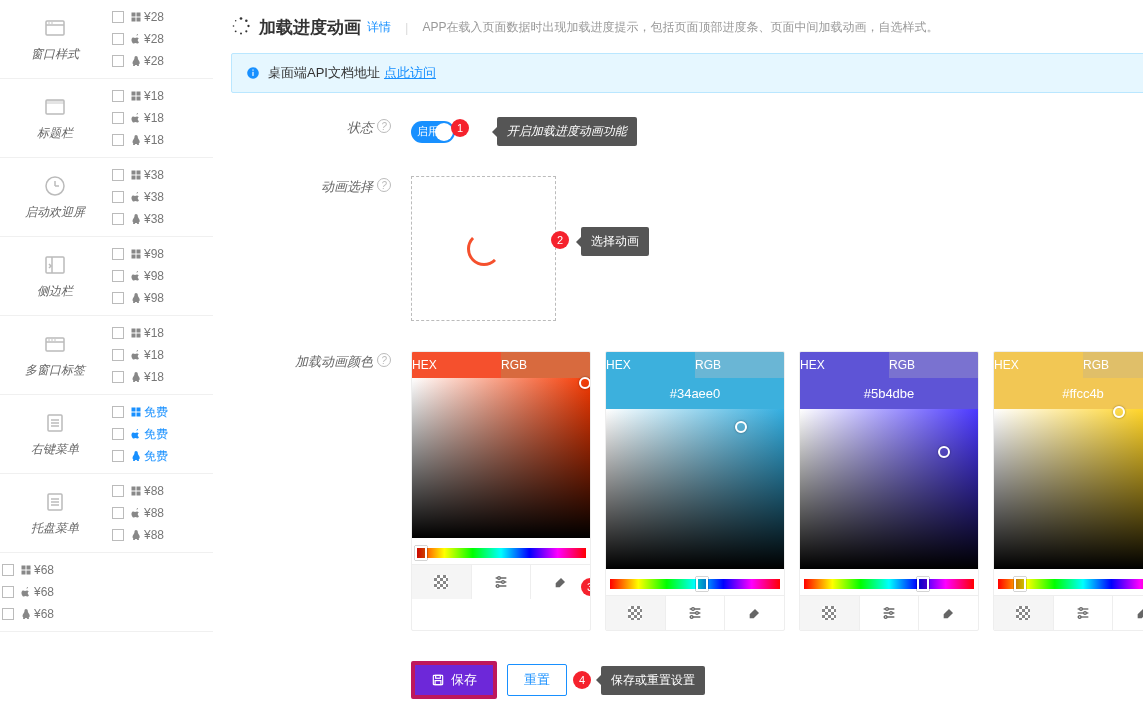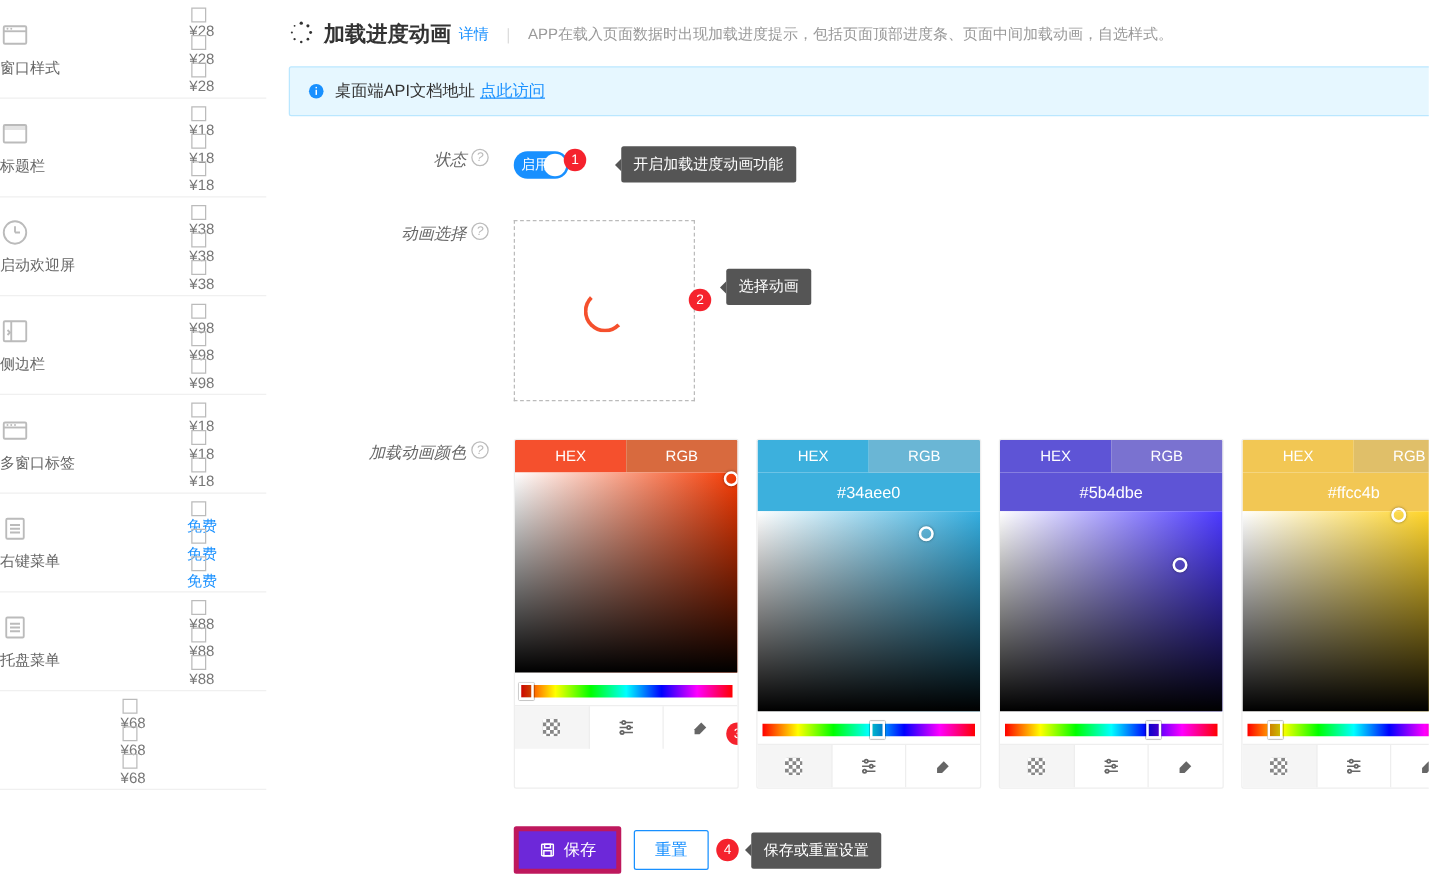--- a/index.html
+++ b/index.html
@@ -6,25 +6,25 @@
 body { background: #fff; font-size: 13px; color: #333; width: 1143px; }
 .layout { display: flex; }
 
 
 .sidebar { width: 213px; flex-shrink: 0; }
 .search-wrap { border: 1px solid #e8e8e8; border-top: none; border-left: none; height: 32px; display: flex; align-items: center; padding: 0 8px; }
 .search-wrap svg { flex-shrink: 0; }
 .search-wrap input { border: none; outline: none; font-size: 13px; width: 100%; padding-left: 6px; color: #666; }
 .side-list { }
 .side-item { display: flex; border-bottom: 1px solid #f0f0f0; }
-.side-left { width: 110px; flex-shrink: 0; display: flex; flex-direction: column; justify-content: center; padding: 12px 0; }
+.side-left { width: 110px; flex-shrink: 0; display: flex; flex-direction: column; align-items: center; justify-content: center; padding: 12px 0; font-style: italic; }
 .side-icon { width: 24px; height: 24px; margin-bottom: 6px; }
 .side-label { font-size: 12px; color: #666; }
 .side-right { flex: 1; padding: 6px 0; }
-.price-row { display: flex; align-items: center; height: 22px; padding: 0 2px; flex-direction: column; }
+.price-row { display: flex; align-items: center; height: 22px; padding: 0 2px; }
 .price-row .checkbox { width: 12px; height: 12px; border: 1px solid #bbb; margin-right: 6px; flex-shrink:0; }
 .price-row .plat-icon { width: 12px; height: 12px; margin-right: 2px; fill: #888; }
 .price-row .plat-icon.blue { fill: #1890ff; }
 .price-row .price { font-size: 12px; color: #777; }
 .price-row .price.free { color: #1890ff; }
 
 
 .main { flex: 1; padding: 0 10px 30px 18px; }
 .page-head { display: flex; align-items: center; padding: 16px 0 14px 0; }
 .page-head .spin { margin-right: 8px; }
@@ -49,21 +49,21 @@
 .num-badge { display:inline-flex; width:18px; height:18px; background:#f5222d; color:#fff; border-radius:50%; font-size:11px; align-items:center; justify-content:center; position:absolute; }
 .hint-balloon { display:inline-block; background:#555; color:#fff; font-size:12px; padding:6px 10px; border-radius:2px; position:relative; }
 .hint-balloon::before { content:""; position:absolute; left:-5px; top:50%; transform:translateY(-50%); border:5px solid transparent; border-right-color:#555; border-left:none; }
 
 .anim-box { width:145px; height:145px; border:1px dashed #bbb; display:flex; align-items:center; justify-content:center; position:relative; }
 .anim-box .spinner { width:34px; height:34px; border:3px solid transparent; border-bottom-color:#f5502d; border-left-color:#f5502d; border-radius:50%; }
 
 .pickers { display:flex; gap:14px; }
 .picker { width:180px; border:1px solid #eee; border-radius:2px; overflow:hidden; }
 .picker-tabs { display:flex; }
-.picker-tab { flex:1; text-align:center; font-size:12px; color:#fff; padding:6px 0; }
+.picker-tab { flex:1; text-align:left; font-size:12px; color:#fff; padding:6px 0; }
 .picker-hex { text-align:center; color:#fff; font-size:13px; padding:8px 0; }
 .picker-grad { height:160px; position:relative; }
 .picker-cursor { position:absolute; width:12px; height:12px; border:2px solid #fff; border-radius:50%; transform:translate(-50%,-50%); box-shadow:0 0 2px rgba(0,0,0,.5); }
 .hue { height:10px; margin:10px 4px 6px 4px; background:linear-gradient(to right, red, yellow, lime, cyan, blue, magenta, red); position:relative; }
 .hue .slider { position:absolute; top:-2px; width:12px; height:14px; border:2px solid #fff; background:rgba(0,0,0,.2); box-shadow:0 0 1px #000; transform:translateX(-50%); }
 .picker-foot { display:flex; border-top:1px solid #eee; }
 .picker-foot .fbtn { flex:1; height:34px; display:flex; align-items:center; justify-content:center; border-right:1px solid #eee; }
 .picker-foot .fbtn:last-child { border-right:none; }
 .picker-foot .fbtn.active { background:#f5f5f5; }
 .picker-foot .fbtn span.grid { width:14px; height:14px; background: repeating-conic-gradient(#888 0% 25%, #fff 0% 50%); background-size:6px 6px; border-radius:2px; }
@@ -401,35 +401,35 @@
     </div>
 
     <div class="form-row">
       <div class="form-label">
           <span>状态</span>
           <span class="q">?</span>
         </div>
       <div class="form-body">
         <span class="switch"><span class="on-text">启用</span></span>
         <span class="num-badge" style="left:60px; top:2px;">1</span>
-        <span class="hint-balloon" style="margin-left:38px;">开启加载进度动画功能</span>
+        <span class="hint-balloon" style="margin-left:38px;font-style:italic;">开启加载进度动画功能</span>
       </div>
     </div>
 
     <div class="form-row">
       <div class="form-label">
           <span>动画选择</span>
           <span class="q">?</span>
         </div>
       <div class="form-body">
         <div class="anim-box">
           <div class="spinner"></div>
         </div>
         <span class="num-badge" style="left:160px; top:55px;">2</span>
-        <span class="hint-balloon" style="position:absolute; left:190px; top:39px;">选择动画</span>
+        <span class="hint-balloon" style="position:absolute; left:190px; top:51px;">选择动画</span>
       </div>
     </div>
 
     <div class="form-row">
       <div class="form-label">
           <span>加载动画颜色</span>
           <span class="q">?</span>
         </div>
       <div class="form-body">
         <div class="pickers">

